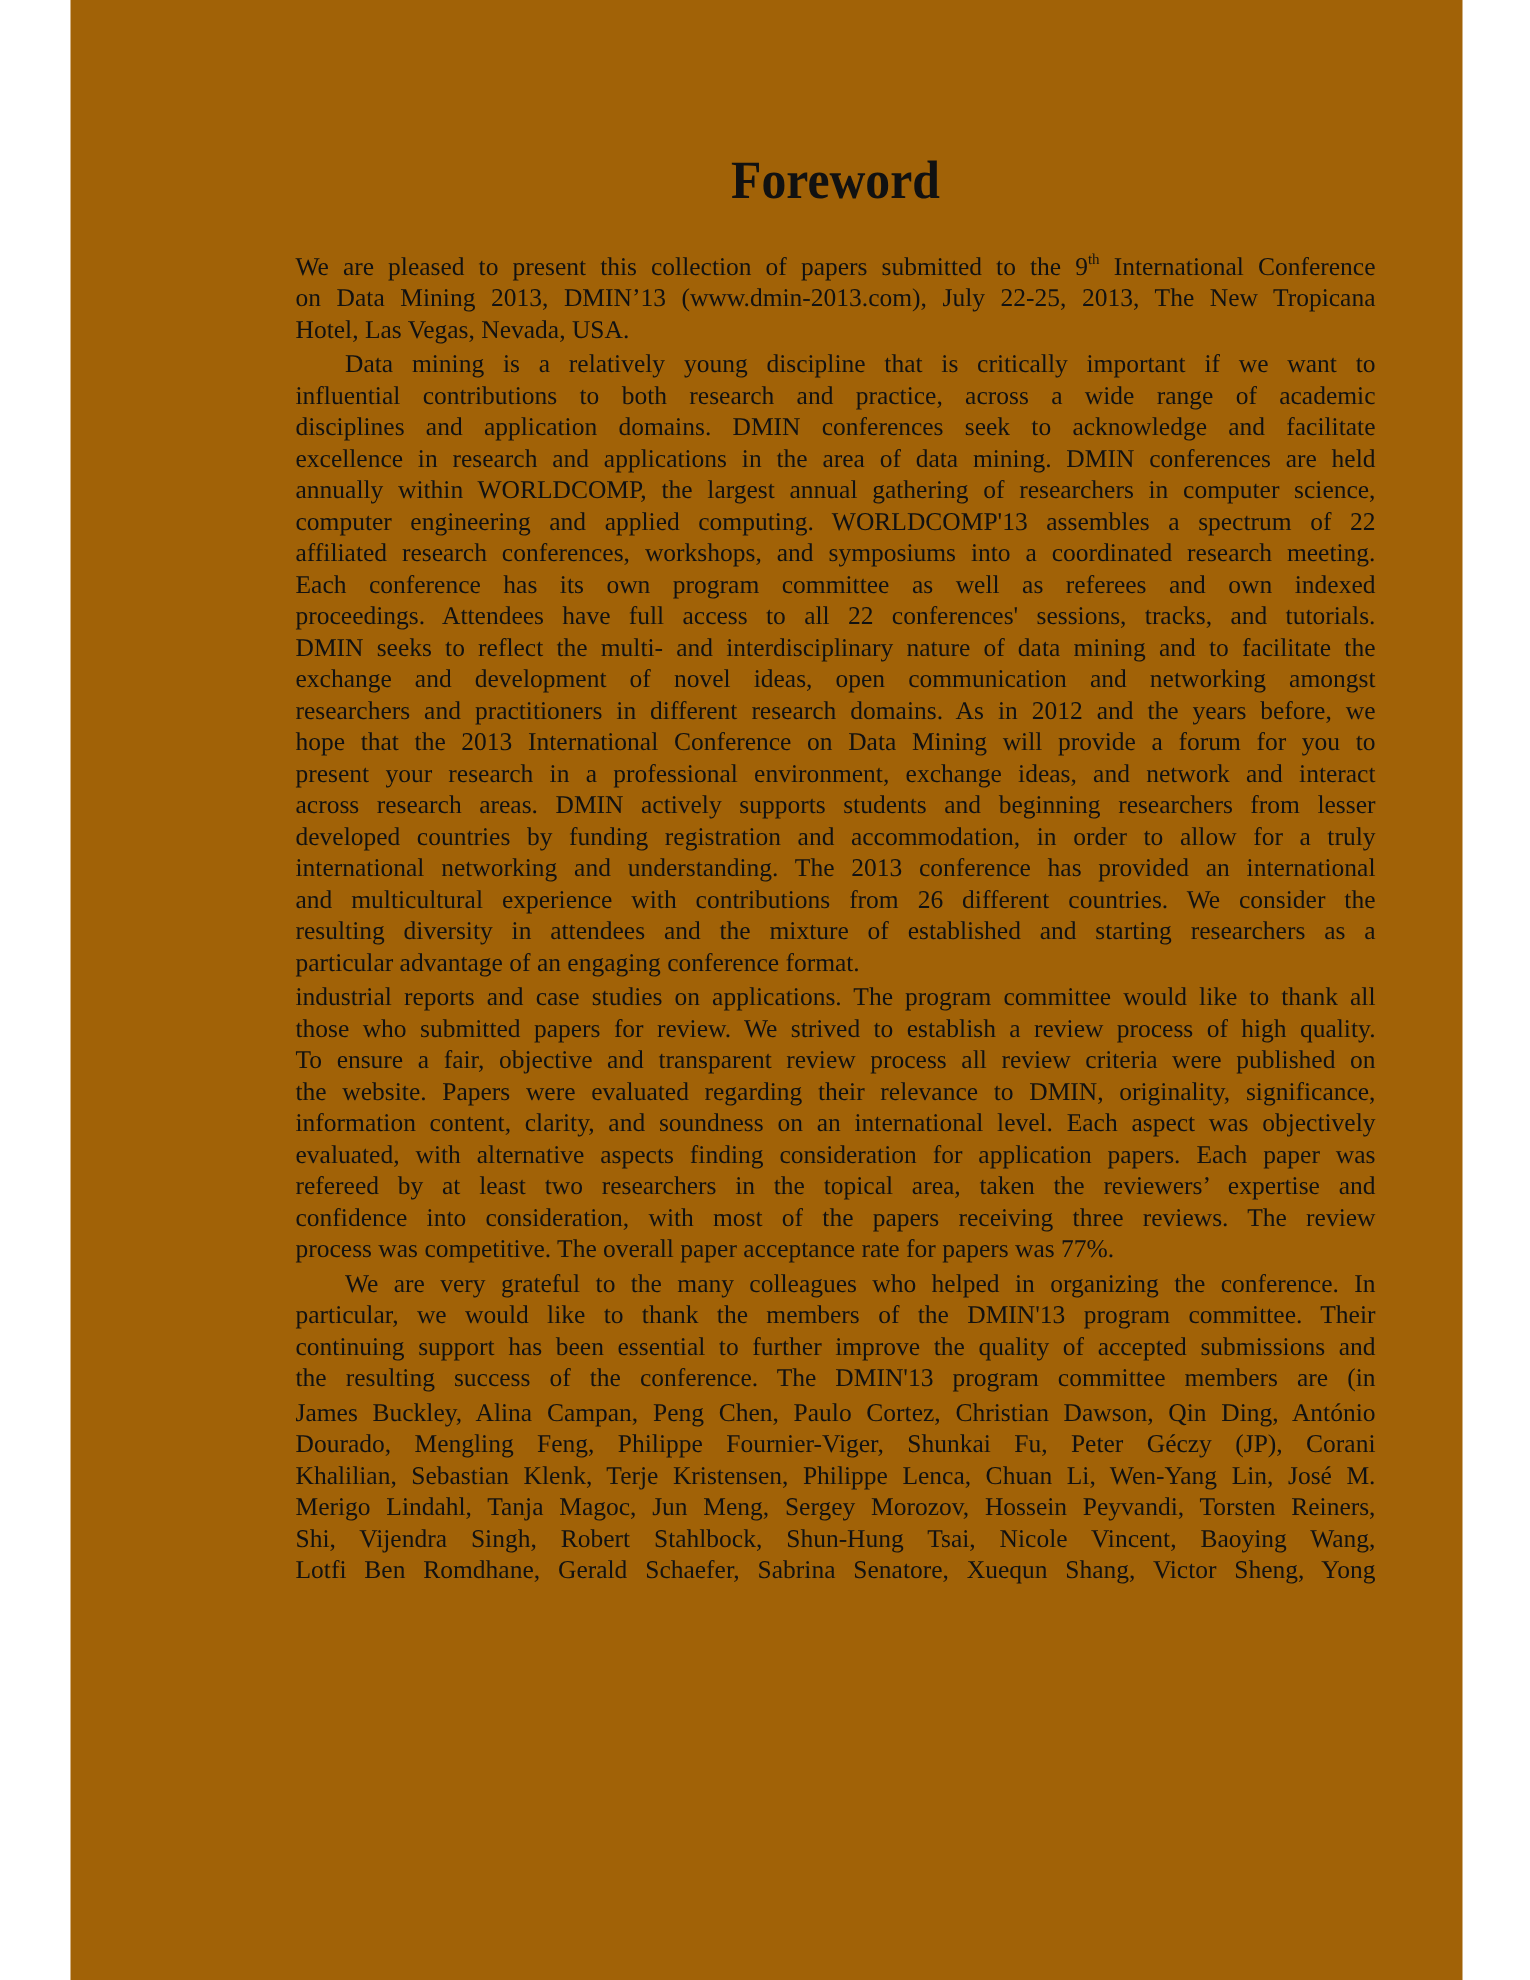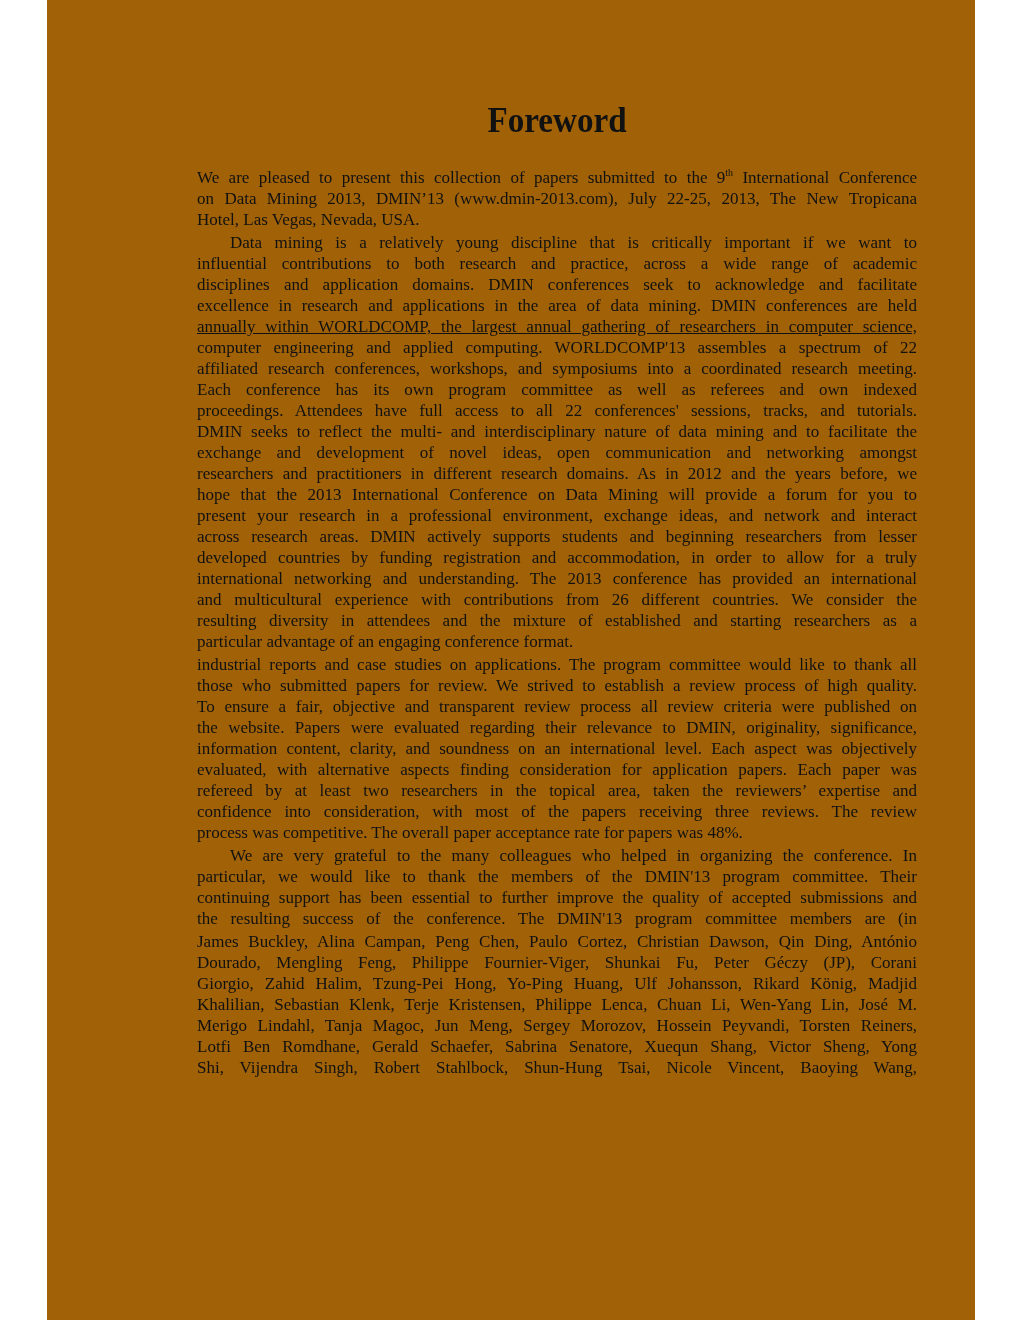--- a/index.html
+++ b/index.html
@@ -80,21 +80,21 @@
       <span class="line" style="display: block;"><span style="white-space: nowrap; word-spacing: 0px;"><span>We are pleased to present this collection of papers submitted to the 9</span><sup>th</sup><span> International Conference</span></span></span>
       <span class="line" style="display: block;"><span style="white-space: nowrap; word-spacing: 0px;">on Data Mining 2013, DMIN’13 (www.dmin-2013.com), July 22-25, 2013, The New Tropicana</span></span>
       <span class="line last"><span style="white-space: nowrap;">Hotel, Las Vegas, Nevada, USA.</span></span>
     </div>
 
     <div class="para">
       <span class="line indent" style="display: block;"><span style="white-space: nowrap; word-spacing: 0px;">Data mining is a relatively young discipline that is critically important if we want to</span></span>
       <span class="line" style="display: block;"><span style="white-space: nowrap; word-spacing: 0px;">influential contributions to both research and practice, across a wide range of academic</span></span>
       <span class="line" style="display: block;"><span style="white-space: nowrap; word-spacing: 0px;">disciplines and application domains. DMIN conferences seek to acknowledge and facilitate</span></span>
       <span class="line" style="display: block;"><span style="white-space: nowrap; word-spacing: 0px;">excellence in research and applications in the area of data mining. DMIN conferences are held</span></span>
-      <span class="line" style="display: block; text-decoration: underline;"><span style="white-space: nowrap; word-spacing: 0px;">annually within WORLDCOMP, the largest annual gathering of researchers in computer science,</span></span>
+      <span class="line" style="display: block;"><span style="white-space: nowrap; word-spacing: 0px;">annually within WORLDCOMP, the largest annual gathering of researchers in computer science,</span></span>
       <span class="line" style="display: block;"><span style="white-space: nowrap; word-spacing: 0px;">computer engineering and applied computing. WORLDCOMP'13 assembles a spectrum of 22</span></span>
       <span class="line" style="display: block;"><span style="white-space: nowrap; word-spacing: 0px;">affiliated research conferences, workshops, and symposiums into a coordinated research meeting.</span></span>
       <span class="line" style="display: block;"><span style="white-space: nowrap; word-spacing: 0px;">Each conference has its own program committee as well as referees and own indexed</span></span>
       <span class="line" style="display: block;"><span style="white-space: nowrap; word-spacing: 0px;">proceedings. Attendees have full access to all 22 conferences' sessions, tracks, and tutorials.</span></span>
       <span class="line" style="display: block;"><span style="white-space: nowrap; word-spacing: 0px;">DMIN seeks to reflect the multi- and interdisciplinary nature of data mining and to facilitate the</span></span>
       <span class="line" style="display: block;"><span style="white-space: nowrap; word-spacing: 0px;">exchange and development of novel ideas, open communication and networking amongst</span></span>
       <span class="line" style="display: block;"><span style="white-space: nowrap; word-spacing: 0px;">researchers and practitioners in different research domains. As in 2012 and the years before, we</span></span>
       <span class="line" style="display: block;"><span style="white-space: nowrap; word-spacing: 0px;">hope that the 2013 International Conference on Data Mining will provide a forum for you to</span></span>
       <span class="line" style="display: block;"><span style="white-space: nowrap; word-spacing: 0px;">present your research in a professional environment, exchange ideas, and network and interact</span></span>
       <span class="line" style="display: block;"><span style="white-space: nowrap; word-spacing: 0px;">across research areas. DMIN actively supports students and beginning researchers from lesser</span></span>
@@ -107,34 +107,33 @@
 
     <div class="para">
       <span class="line" style="display: block;"><span style="white-space: nowrap; word-spacing: 0px;">industrial reports and case studies on applications. The program committee would like to thank all</span></span>
       <span class="line" style="display: block;"><span style="white-space: nowrap; word-spacing: 0px;">those who submitted papers for review. We strived to establish a review process of high quality.</span></span>
       <span class="line" style="display: block;"><span style="white-space: nowrap; word-spacing: 0px;">To ensure a fair, objective and transparent review process all review criteria were published on</span></span>
       <span class="line" style="display: block;"><span style="white-space: nowrap; word-spacing: 0px;">the website. Papers were evaluated regarding their relevance to DMIN, originality, significance,</span></span>
       <span class="line" style="display: block;"><span style="white-space: nowrap; word-spacing: 0px;">information content, clarity, and soundness on an international level. Each aspect was objectively</span></span>
       <span class="line" style="display: block;"><span style="white-space: nowrap; word-spacing: 0px;">evaluated, with alternative aspects finding consideration for application papers. Each paper was</span></span>
       <span class="line" style="display: block;"><span style="white-space: nowrap; word-spacing: 0px;">refereed by at least two researchers in the topical area, taken the reviewers’ expertise and</span></span>
       <span class="line" style="display: block;"><span style="white-space: nowrap; word-spacing: 0px;">confidence into consideration, with most of the papers receiving three reviews. The review</span></span>
-      <span class="line last"><span style="white-space: nowrap;">process was competitive. The overall paper acceptance rate for papers was 48%.</span></span>
+      <span class="line last"><span style="white-space: nowrap;">process was competitive. The overall paper acceptance rate for papers was 77%.</span></span>
     </div>
 
     <div class="para">
       <span class="line indent" style="display: block;"><span style="white-space: nowrap; word-spacing: 0px;">We are very grateful to the many colleagues who helped in organizing the conference. In</span></span>
       <span class="line" style="display: block;"><span style="white-space: nowrap; word-spacing: 0px;">particular, we would like to thank the members of the DMIN'13 program committee. Their</span></span>
       <span class="line" style="display: block;"><span style="white-space: nowrap; word-spacing: 0px;">continuing support has been essential to further improve the quality of accepted submissions and</span></span>
       <span class="line" style="display: block;"><span style="white-space: nowrap; word-spacing: 0px;">the resulting success of the conference. The DMIN'13 program committee members are (in</span></span>
     </div>
 
     <div class="para">
       <span class="line" style="display: block;"><span style="white-space: nowrap; word-spacing: 0px;">James Buckley, Alina Campan, Peng Chen, Paulo Cortez, Christian Dawson, Qin Ding, António</span></span>
       <span class="line" style="display: block;"><span style="white-space: nowrap; word-spacing: 0px;">Dourado, Mengling Feng, Philippe Fournier-Viger, Shunkai Fu, Peter Géczy (JP), Corani</span></span>
-      <span class="line" style="display: block;"><span style="white-space: nowrap; word-spacing: 0px;">Giorgio, Zahid Halim, Tzung-Pei Hong, Yo-Ping Huang, Ulf Johansson, Rikard König, Madjid</span></span>
       <span class="line" style="display: block;"><span style="white-space: nowrap; word-spacing: 0px;">Khalilian, Sebastian Klenk, Terje Kristensen, Philippe Lenca, Chuan Li, Wen-Yang Lin, José M.</span></span>
       <span class="line" style="display: block;"><span style="white-space: nowrap; word-spacing: 0px;">Merigo Lindahl, Tanja Magoc, Jun Meng, Sergey Morozov, Hossein Peyvandi, Torsten Reiners,</span></span>
+      <span class="line" style="display: block;"><span style="white-space: nowrap; word-spacing: 0px;">Shi, Vijendra Singh, Robert Stahlbock, Shun-Hung Tsai, Nicole Vincent, Baoying Wang,</span></span>
       <span class="line" style="display: block;"><span style="white-space: nowrap; word-spacing: 0px;">Lotfi Ben Romdhane, Gerald Schaefer, Sabrina Senatore, Xuequn Shang, Victor Sheng, Yong</span></span>
-      <span class="line" style="display: block;"><span style="white-space: nowrap; word-spacing: 0px;">Shi, Vijendra Singh, Robert Stahlbock, Shun-Hung Tsai, Nicole Vincent, Baoying Wang,</span></span>
     </div>
 
   </div>
 </div>
 
 </body></html>

